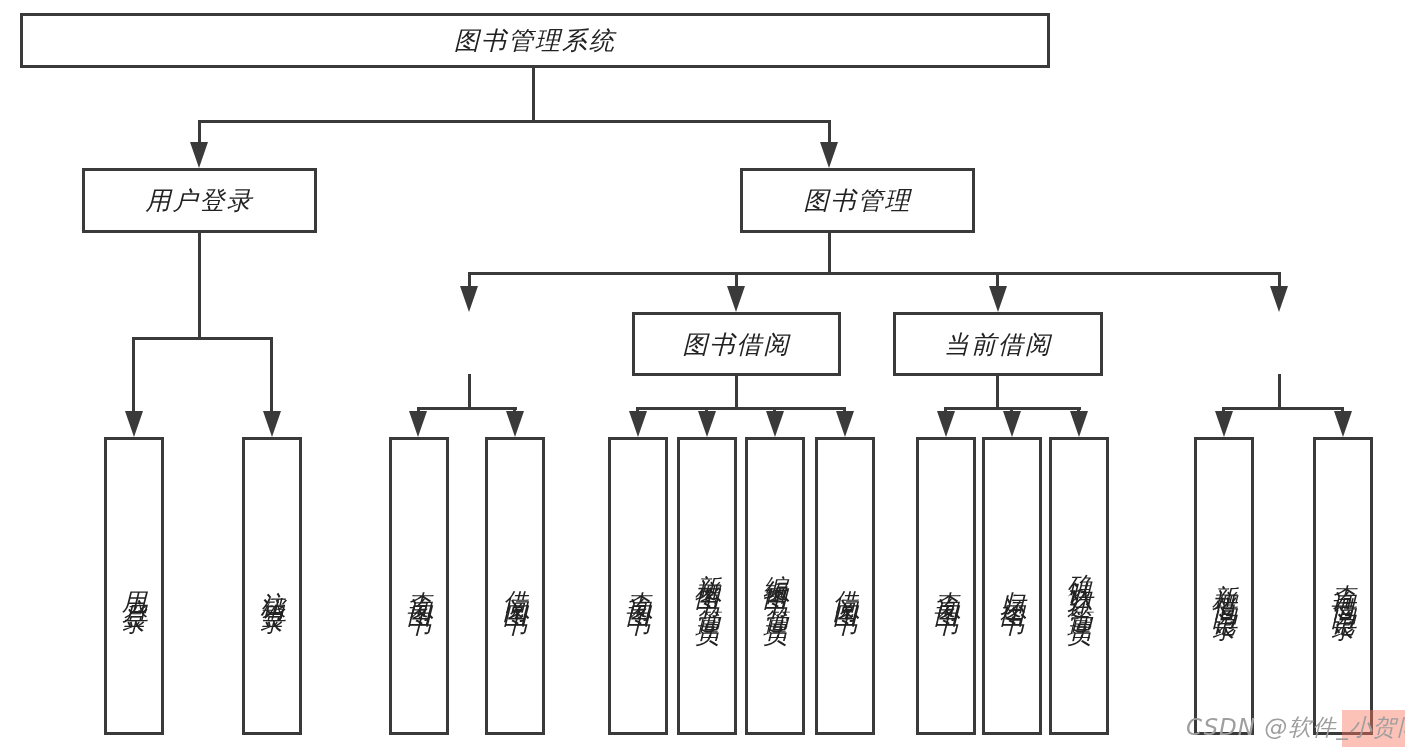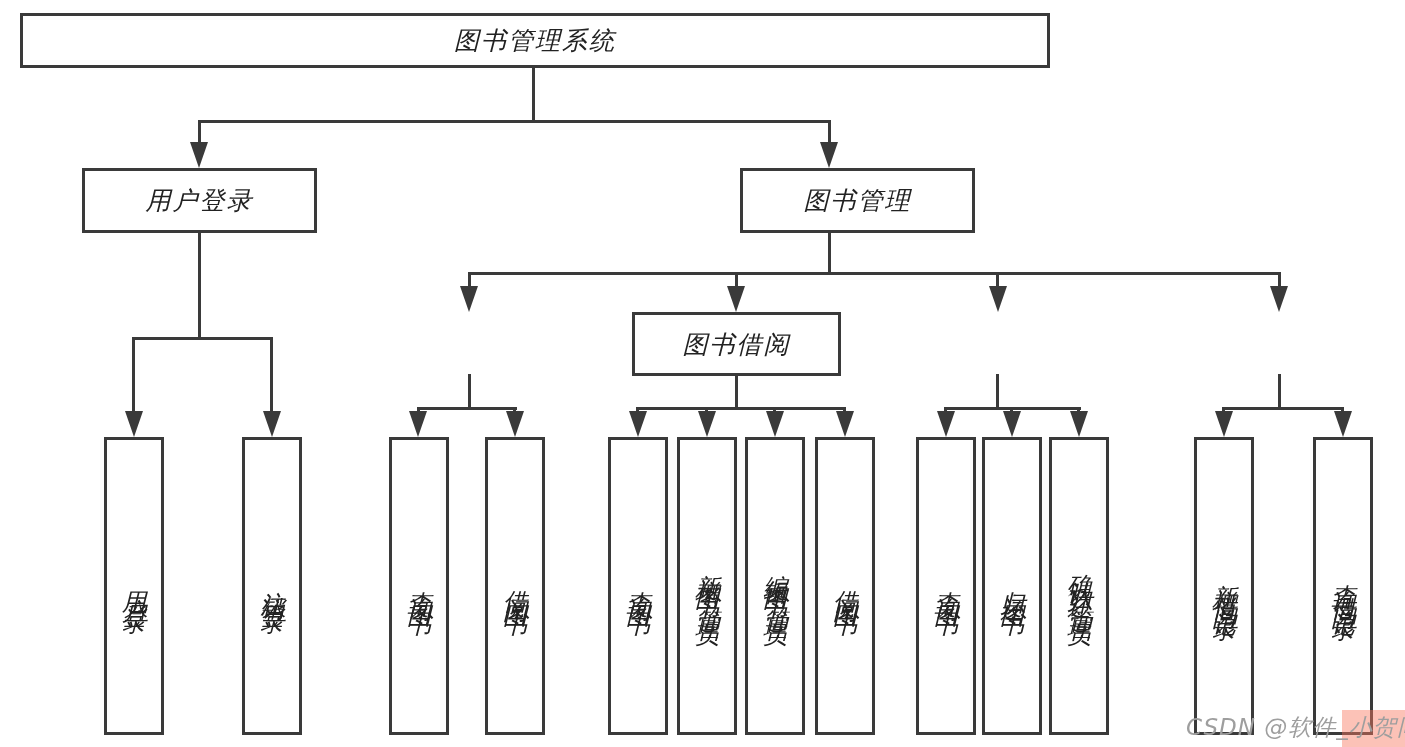--- a/index.html
+++ b/index.html
@@ -108,20 +108,23 @@
   <div class="ln" style="left:735px;top:272px;width:3px;height:18px;"></div>
   <div class="arw" style="left:727px;top:286px;"></div>
   <div class="ln" style="left:996px;top:272px;width:3px;height:18px;"></div>
   <div class="arw" style="left:989px;top:286px;"></div>
   <div class="ln" style="left:1278px;top:272px;width:3px;height:18px;"></div>
   <div class="arw" style="left:1270px;top:286px;"></div>
 
   <div class="box" style="left:632px;top:312px;width:209px;height:64px;">
     <span>图书借阅</span>
   </div>
+  <div class="box" style="left:893px;top:312px;width:210px;height:64px;">
+    <span>当前借阅</span>
+  </div>
 
   <div class="ln" style="left:468px;top:374px;width:3px;height:36px;"></div>
   <div class="ln" style="left:417px;top:407px;width:100px;height:3px;"></div>
   <div class="ln" style="left:417px;top:407px;width:3px;height:8px;"></div>
   <div class="arw" style="left:409px;top:411px;"></div>
   <div class="ln" style="left:513px;top:407px;width:3px;height:8px;"></div>
   <div class="arw" style="left:506px;top:411px;"></div>
 
   <div class="ln" style="left:735px;top:374px;width:3px;height:36px;"></div>
   <div class="ln" style="left:636px;top:407px;width:210px;height:3px;"></div>

